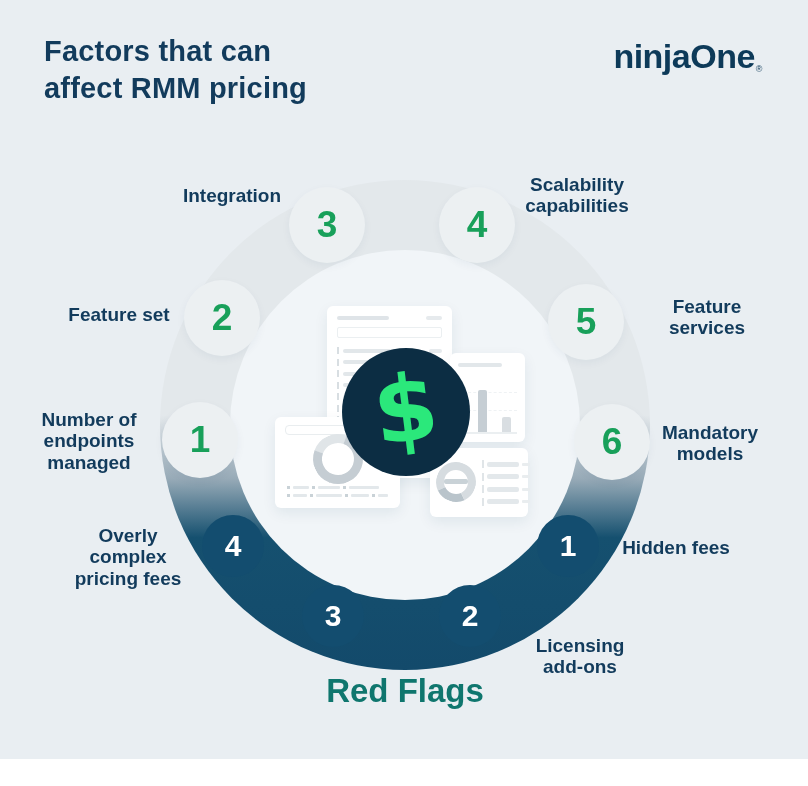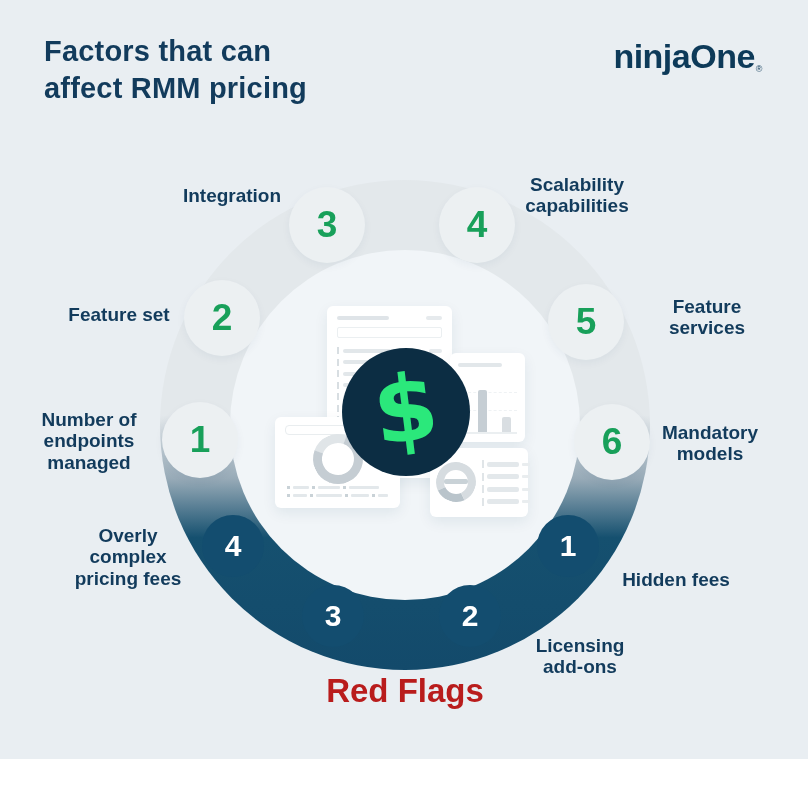--- a/index.html
+++ b/index.html
@@ -108,28 +108,28 @@
     position:absolute; transform:translate(-50%,-50%); text-align:center;
     font-size:19px; font-weight:700; color:#123B5C; line-height:1.12;
     white-space:pre-line; z-index:6;
   }
   .lab-f1 { left:89px;  top:441px; }
   .lab-f2 { left:119px; top:315px; }
   .lab-f3 { left:232px; top:196px; }
   .lab-f4 { left:577px; top:195px; }
   .lab-f5 { left:707px; top:317px; }
   .lab-f6 { left:710px; top:443px; }
-  .lab-r1 { left:676px; top:580px; }
+  .lab-r1 { left:676px; top:548px; }
   .lab-r2 { left:580px; top:656px; }
   .lab-r3 { left:218px; top:656px; }
   .lab-r4 { left:128px; top:557px; }
 
   .redflags-title {
     position:absolute; left:405px; top:691px; transform:translate(-50%,-50%);
-    font-size:33px; font-weight:800; color:#b91c1c; z-index:6; white-space:nowrap;
+    font-size:33px; font-weight:800; color:#0f766e; z-index:6; white-space:nowrap;
   }
 </style>
 </head>
 <body>
 
 <div class="page">
 
   <div class="title">
     <div>Factors that can</div>
     <div>

